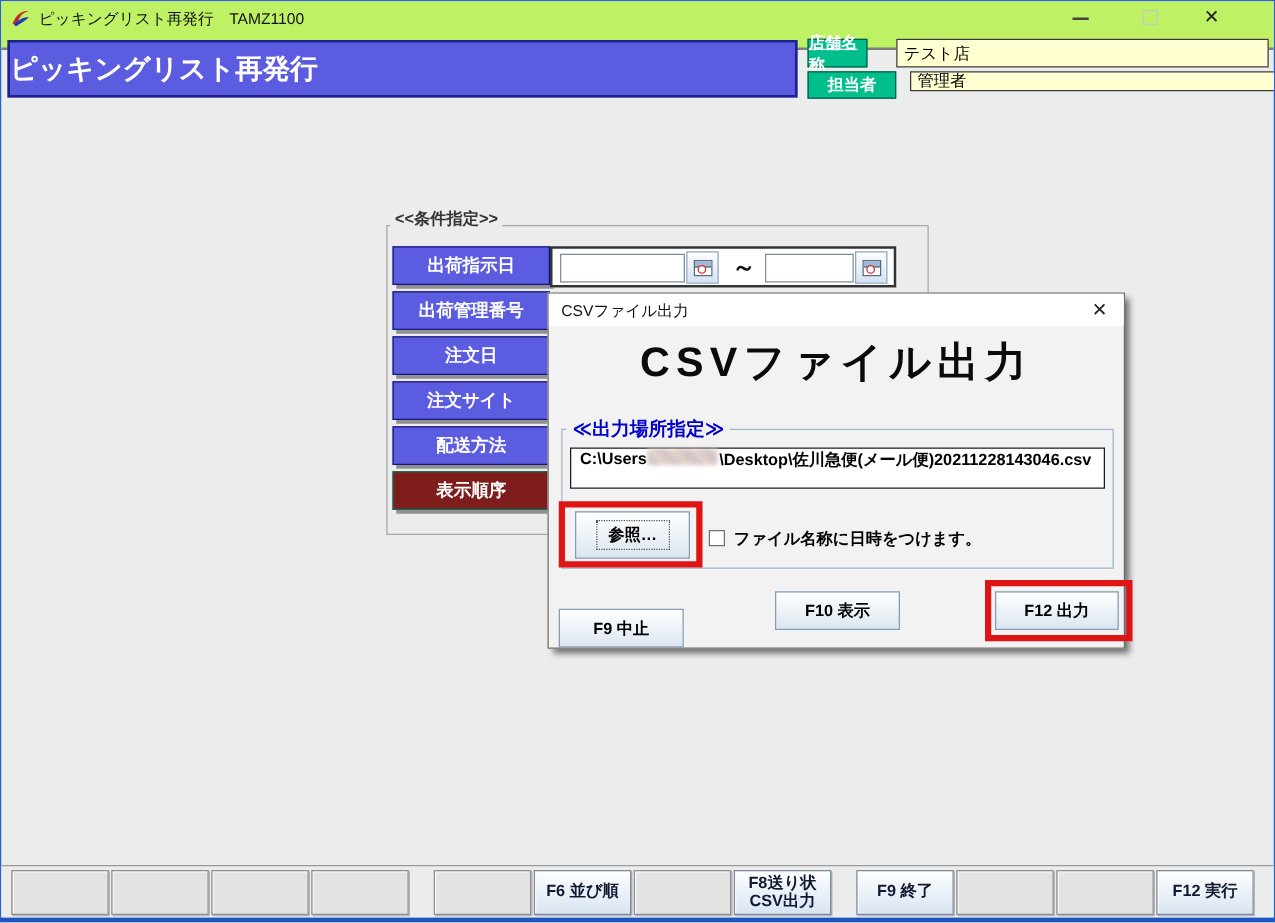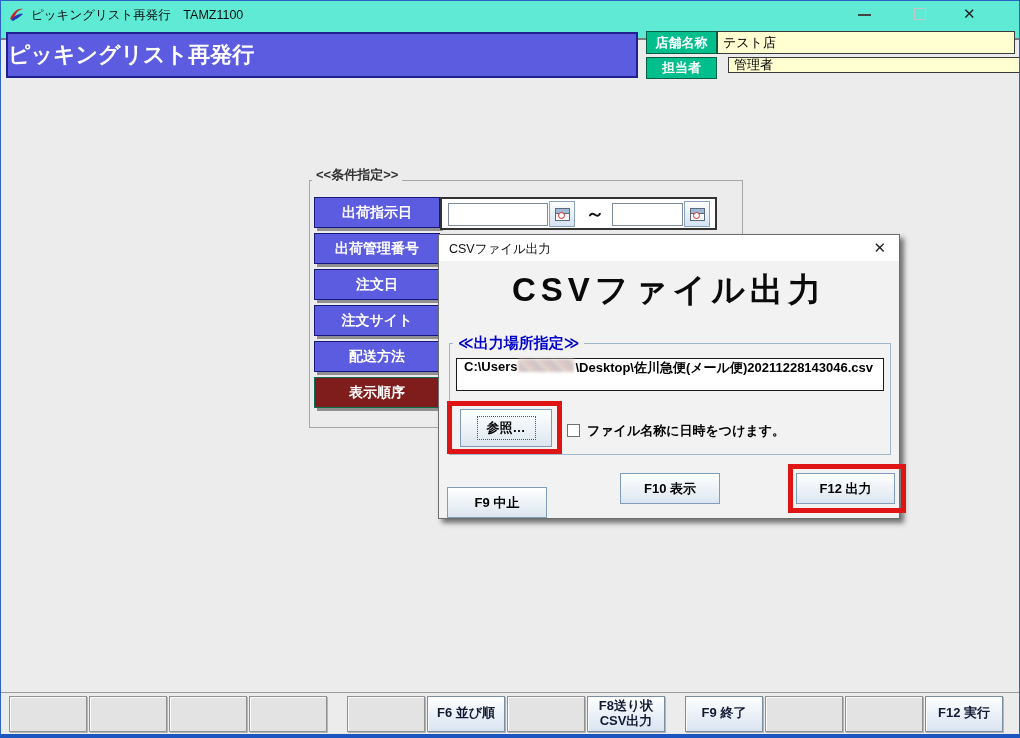--- a/index.html
+++ b/index.html
@@ -1,36 +1,36 @@
 <!DOCTYPE html>
 <html><head>
 <meta charset="utf-8">
 <style>
   html,body{margin:0;padding:0;background:#d7d7d7;font-family:"Liberation Sans","DejaVu Sans",sans-serif;}
   *{box-sizing:border-box;}
   .window{position:relative;width:1020px;height:738px;background:#ececec;
     border:1px solid #2a64c8;border-bottom:4px solid #1b55c0;overflow:hidden;}
 
   
-  .titlebar{position:absolute;left:0;top:0;right:0;height:39px;background:#5eead4;
+  .titlebar{position:absolute;left:0;top:0;right:0;height:39px;background:#bef264;
     border-bottom:2px solid #7d7d7d;}
   .app-icon{position:absolute;left:7px;top:5px;width:17px;height:17px;}
   .titlebar .title-text{position:absolute;left:30px;top:6px;font-size:12.5px;color:#111;white-space:pre;}
   .win-min{position:absolute;left:857px;top:13px;width:13px;height:2px;background:#444;}
   .win-max{position:absolute;left:913px;top:7px;width:12px;height:12px;border:1px solid #c6c6c6;}
   .win-close{position:absolute;left:962px;top:4px;font-size:15px;color:#222;line-height:18px;}
 
   
   .page-header{position:absolute;left:5px;top:31px;width:632px;height:46px;background:#5c5ce0;
     border:2px solid #1f1f8f;color:#fff;font-size:22px;font-weight:bold;line-height:42px;}
   .kv-label{position:absolute;background:#00bf8c;border:1px solid #0a5c44;color:#fff;
     font-size:13px;font-weight:bold;display:flex;align-items:center;justify-content:center;}
   .kv-value{position:absolute;background:#ffffd2;border:1px solid #3a3a3a;color:#000;
     font-size:13px;display:flex;align-items:center;padding-left:5px;}
-  .store-label{left:645px;top:30px;width:71px;height:23px;}
+  .store-label{left:645px;top:30px;width:48px;height:23px;text-decoration:underline;}
   .store-value{left:716px;top:30px;width:298px;height:23px;}
   .staff-label{left:645px;top:56px;width:71px;height:22px;}
   .staff-value{left:727px;top:56px;width:298px;height:16px;}
 
   
   .cond-group{position:absolute;left:308px;top:179px;width:434px;height:248px;border:1px solid #a6a6a6;}
   .cond-group-label{position:absolute;left:311px;top:165px;font-size:13px;font-weight:bold;color:#333;
     background:#ececec;padding:0 4px;z-index:2;}
   .cond-label{position:absolute;left:313px;width:126px;height:31px;background:#5c5ce0;
     border:1px solid #16167c;box-shadow:3px 3px 0 rgba(70,70,70,.55);color:#fff;font-size:14px;font-weight:bold;

